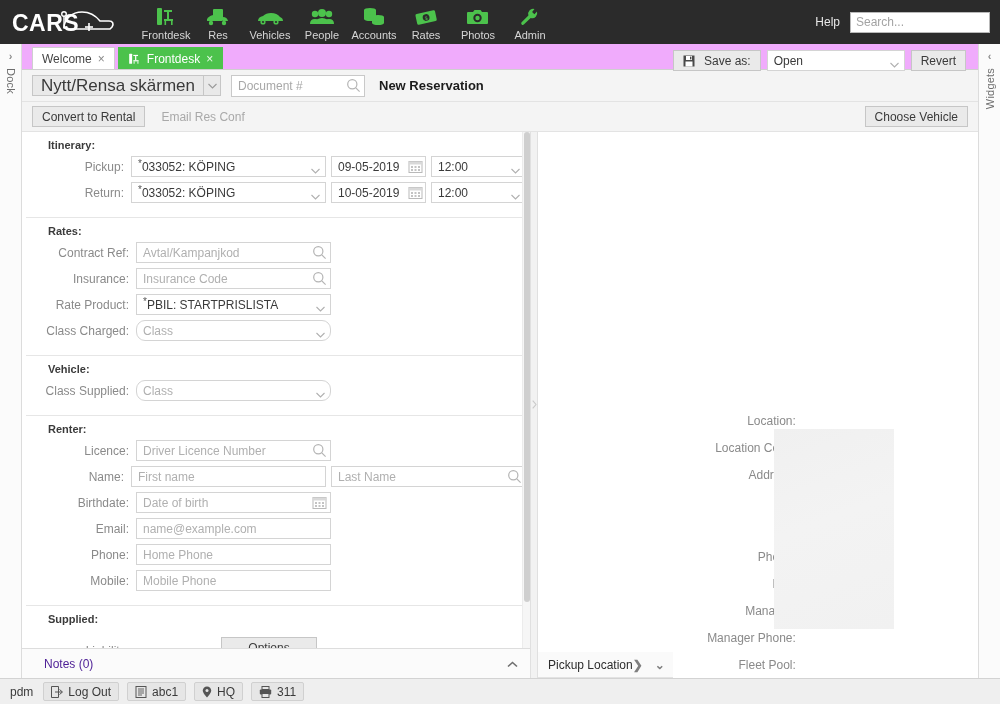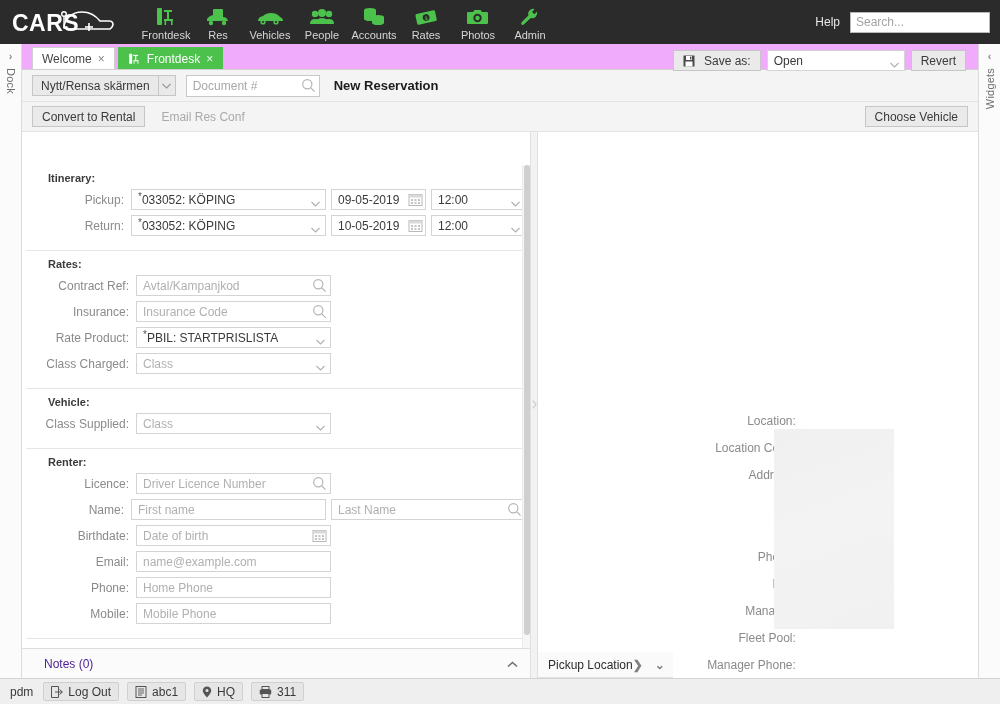--- a/index.html
+++ b/index.html
@@ -73,21 +73,21 @@
   .tab.active .tclose { color: #eafbe9; }
 
   
   .toolbar1 {
     height: 32px; background: #f4f4f4; border-bottom: 1px solid #e3e3e3;
     display: flex; align-items: center; padding-left: 10px; flex: none; position: relative;
   }
   .split-btn { display: flex; height: 21px; }
   .split-btn .sb-main {
     background: #e9e9e9; border: 1px solid #c6c6c6; border-right: none;
-    padding: 0 8px; display: flex; align-items: center; font-size: 12px; color: #3a3a3a; cursor: pointer;
+    padding: 0 8px; display: flex; align-items: center; font-size: 17px; color: #3a3a3a; cursor: pointer;
   }
   .split-btn .sb-arrow {
     background: #e9e9e9; border: 1px solid #c6c6c6; width: 18px;
     display: flex; align-items: center; justify-content: center; cursor: pointer;
   }
   .doc-search { position: relative; margin-left: 10px; }
   .doc-search input {
     width: 134px; height: 22px; border: 1px solid #c9c9c9; background: #fff;
     font-family: "Liberation Sans", sans-serif; font-size: 12px; color: #555; padding: 0 22px 0 6px; outline: none;
   }
@@ -105,21 +105,21 @@
     font-family: "Liberation Sans", sans-serif; font-size: 12px; padding: 0 9px; cursor: pointer;
     display: inline-flex; align-items: center; justify-content: center;
   }
   .btn.flat { border-color: transparent; background: transparent; color: #a9a9a9; cursor: default; }
   .btn + .btn { margin-left: 6px; }
   .spacer { flex: 1; }
   .choose-vehicle { margin-right: 10px; }
 
   
   .panes { flex: 1; display: flex; min-height: 0; position: relative; }
-  .pane-left { width: 508px; flex: none; overflow: hidden; display: flex; flex-direction: column; position: relative; background:#fff;margin-top:33px;}
+  .pane-left { width: 508px; flex: none; overflow: hidden; display: flex; flex-direction: column; position: relative; background:#fff;}
   .splitter { width: 8px; background: #f2f2f2; border-left: 1px solid #e0e0e0; border-right: 1px solid #e0e0e0;
     flex: none; display: flex; align-items: center; justify-content: center; cursor: col-resize; }
   .splitter .sp-chev { color: #bdbdbd; font-size: 10px; }
   .pane-right { flex: 1; min-width: 0; background: #fff; display: flex; flex-direction: row; align-items: flex-end; }
 
   .form-scroll { flex: 1; overflow: hidden; position: relative; }
   .vscroll {
     position: absolute; right: 0; top: 0; width: 8px; height: 100%;
     background: #f6f6f6; border-left: 1px solid #ececec;
   }
@@ -139,21 +139,21 @@
   }
   .tin::placeholder { color: #b0b0b0; }
   .tin.w195 { width: 195px; }
   .tin.w183 { width: 195px; padding-right: 28px; }
   .tin.lastname { width: 195px; padding-right: 22px; }
   .sel {
     height: 21px; width: 195px; border: 1px solid #d4d4d4; background: #fff;
     font-size: 12px; color: #3a3a3a; display: flex; align-items: center;
     padding: 0 16px 0 6px; position: relative; cursor: pointer; white-space: nowrap; overflow: hidden;
   }
-  .sel.ph { color: #b0b0b0; }
+  .sel.ph { color: #b0b0b0; border-radius: 9px; }
   .sel .chev { position: absolute; right: 5px; top: 6px; }
   .req-star { color: #555; font-size: 10px; position: relative; top: -3px; margin-right: 0px; }
   .dfield { width: 95px; margin-left: 5px; position: relative; }
   .dfield .tin { width: 95px; padding-right: 20px; }
   .tfield { width: 95px; margin-left: 5px; }
   .tfield .sel { width: 95px; }
   .cal-ico { position: absolute; right: 3px; top: 3px; }
 
   .btnwide { width: 96px; height: 21px; margin-left: 85px; }
   .charge-row { display:flex; align-items:flex-end; margin-bottom: 5px; }
@@ -698,25 +698,25 @@
             </div>
             <div class="rrow">
               <div class="rlabel">Fax:</div>
               <div></div>
             </div>
             <div class="rrow">
               <div class="rlabel">Manager:</div>
               <div></div>
             </div>
             <div class="rrow">
+              <div class="rlabel">Manager Phone:</div>
+              <div></div>
+            </div>
+            <div class="rrow">
               <div class="rlabel">Fleet Pool:</div>
-              <div></div>
-            </div>
-            <div class="rrow">
-              <div class="rlabel">Manager Phone:</div>
               <div></div>
             </div>
           </div>
         </div>
 
       </div>
     </div>
 
     <div class="railbar right">
       <span class="rail-chev">‹</span>

